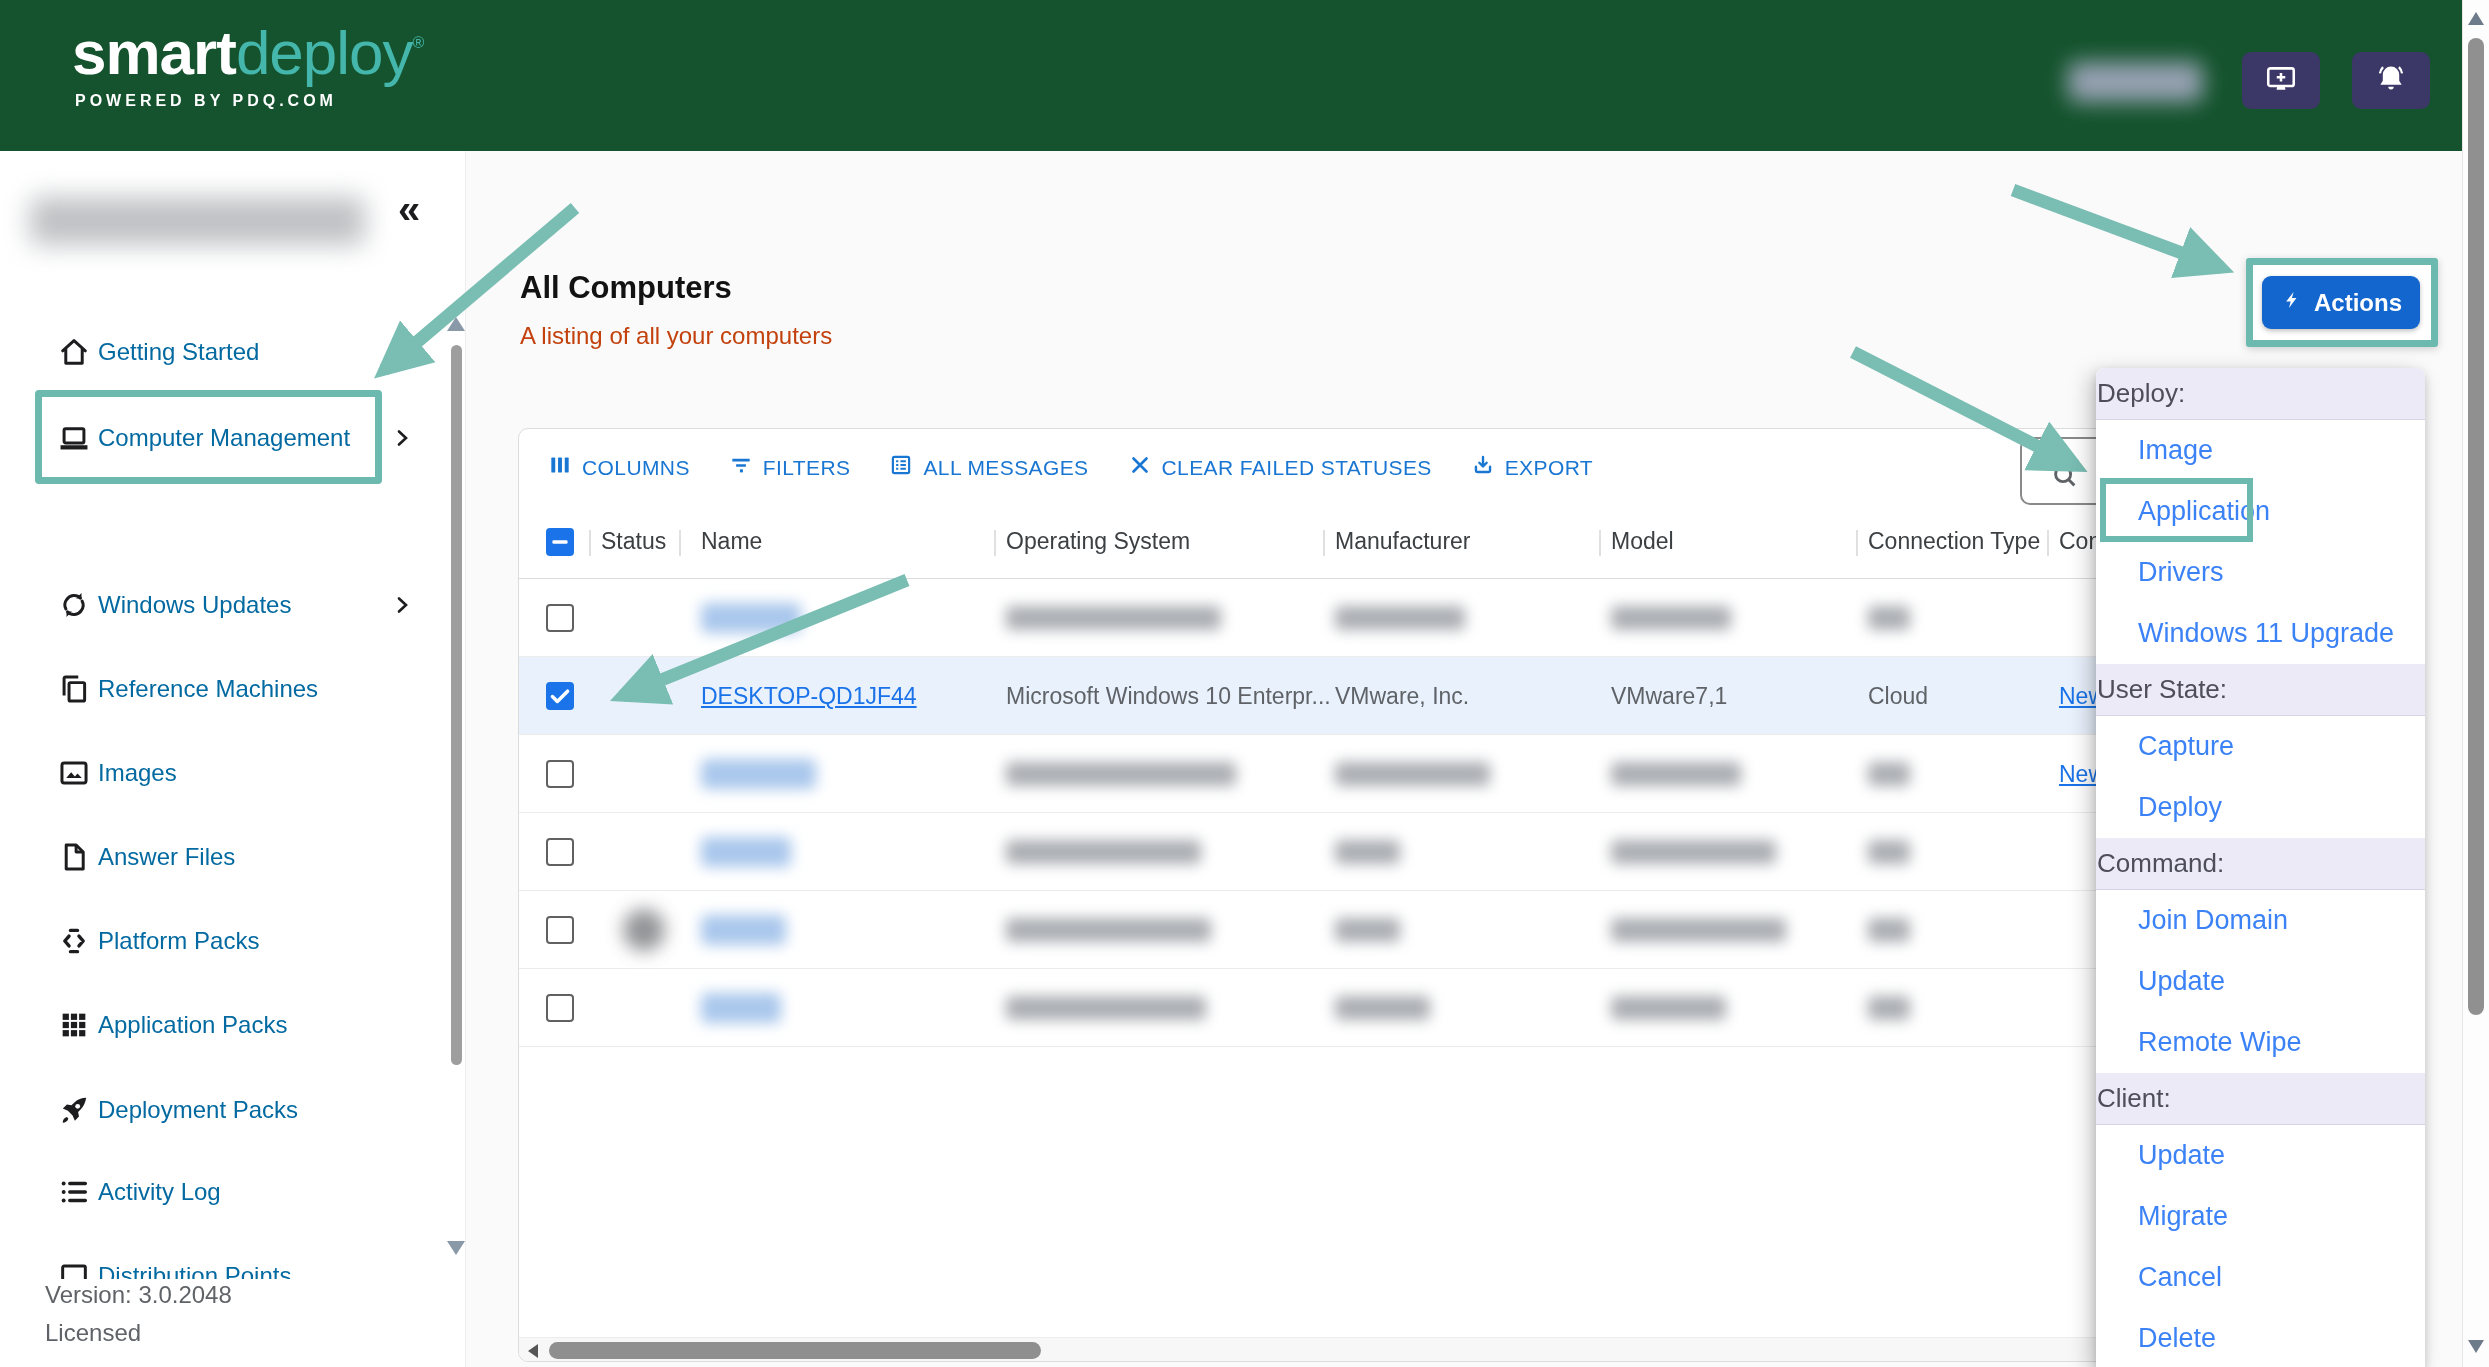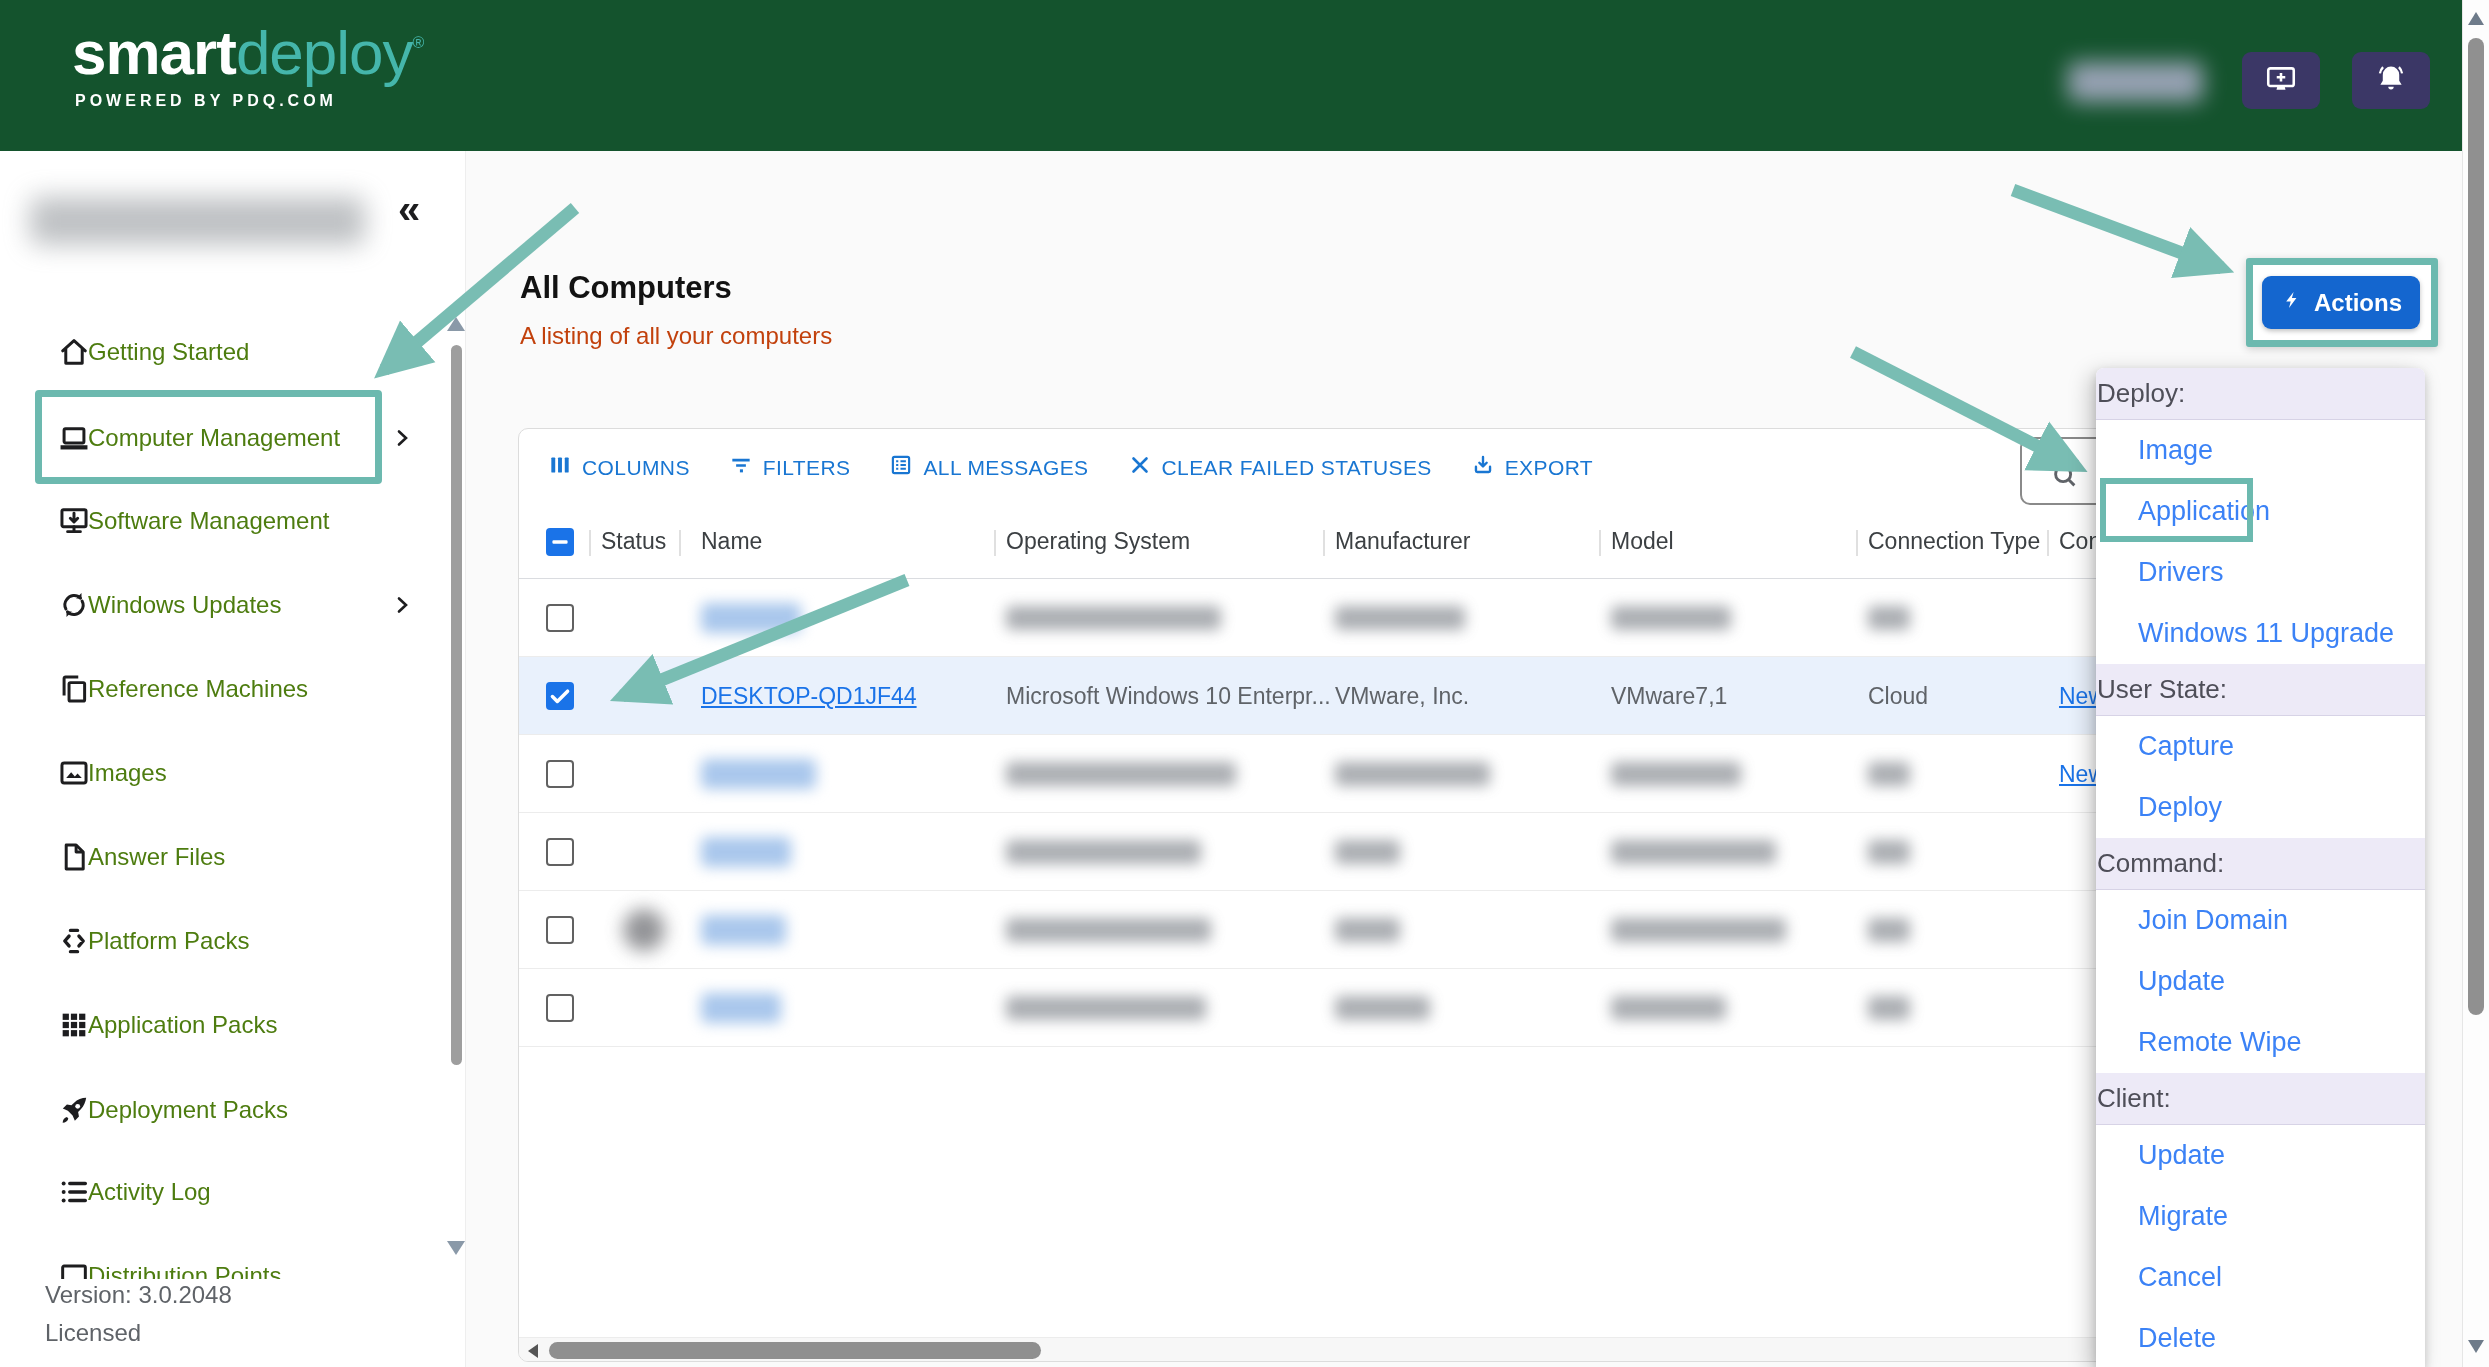--- a/index.html
+++ b/index.html
@@ -14,21 +14,21 @@
   .logo .reg{color:#45b6ab;font-size:16px;vertical-align:26px;}
   .tagline{position:absolute;left:75px;top:92px;color:#ffffff;font-size:16px;font-weight:bold;letter-spacing:4px;}
   .userblob{position:absolute;left:2068px;top:62px;width:135px;height:40px;background:#b9b6d6;border-radius:8px;filter:blur(11px);opacity:.8;}
   .hbtn{position:absolute;top:52px;width:78px;height:57px;background:#3b3766;border-radius:9px;display:flex;align-items:center;justify-content:center;}
   
   .sidebar{position:absolute;left:0;top:151px;width:465px;height:1216px;background:#ffffff;border-right:1px solid #eeeeee;z-index:2;}
   .stitleblob{position:absolute;left:30px;top:46px;width:335px;height:48px;background:#8a8f94;border-radius:8px;filter:blur(13px);opacity:.55;}
   .collapse{position:absolute;left:398px;top:38px;font-size:40px;font-weight:bold;color:#1d1d1f;line-height:1;}
   .sitem{position:absolute;left:0;width:448px;height:56px;}
   .sicon{position:absolute;left:57px;top:11px;width:34px;height:34px;}
-  .slabel{position:absolute;left:88px;top:14px;font-size:24px;color:#4d7c0f;text-align:center;}
+  .slabel{position:absolute;left:98px;top:14px;font-size:24px;color:#0369a1;text-align:center;}
   .schev{position:absolute;left:390px;top:16px;width:24px;height:24px;}
   .cmframe{position:absolute;left:35px;top:239px;width:347px;height:94px;border:7px solid #6cb9af;border-radius:4px;box-sizing:border-box;z-index:20;}
   .versionbox{position:absolute;left:0;top:1128px;width:448px;height:88px;background:#ffffff;z-index:5;}
   .vline{position:absolute;left:45px;font-size:24px;color:#5f6368;}
   .sscroll-thumb{position:absolute;left:451px;top:194px;width:11px;height:720px;background:#9e9e9e;border-radius:6px;}
   .tri{width:0;height:0;position:absolute;}
   .blcorner{position:absolute;left:-20px;top:1199px;width:50px;height:50px;background:#141414;border-radius:14px;}
   
   .ptitle{position:absolute;left:520px;top:270px;font-size:31px;font-weight:bold;color:#121212;}
   .psub{position:absolute;left:520px;top:322px;font-size:24px;color:#c2410c;}
@@ -125,29 +125,20 @@
           </svg>
       </span>
       <span class="slabel">Computer Management</span>
       <span class="schev">
         <svg width="24" height="24" viewBox="0 0 24 24" fill="none" stroke="#1d1d1f" stroke-width="2.6" stroke-linecap="round">
             <path d="M9 5.5 16 12l-7 6.5"></path>
           </svg>
       </span>
     </div>
 
-    <div class="sitem" style="top:342px">
-      <span class="sicon">
-        <svg width="34" height="34" viewBox="0 0 24 24" fill="none" stroke="#1d1d1f" stroke-width="2.1" stroke-linecap="round" stroke-linejoin="round">
-            <rect x="3.5" y="4" width="17" height="12" rx="1"></rect>
-            <path d="M12 6.5v6M9.4 10.1 12 12.7l2.6-2.6M12 16v3.3M7.5 19.5h9"></path>
-          </svg>
-      </span>
-      <span class="slabel">Software Management</span>
-    </div>
 
     <div class="sitem" style="top:426px">
       <span class="sicon">
         <svg width="34" height="34" viewBox="0 0 24 24" fill="none" stroke="#1d1d1f" stroke-width="2.1" stroke-linecap="round">
             <path d="M6.3 14.8a6.2 6.2 0 0 1 .5-6.6A6.2 6.2 0 0 1 16.6 7.2"></path>
             <path d="M17.7 9.2a6.2 6.2 0 0 1-.5 6.6A6.2 6.2 0 0 1 7.4 16.8"></path>
             <path d="M17.3 3.6v3.8h-3.8z" fill="#1d1d1f" stroke="none"></path>
             <path d="M6.7 20.4v-3.8h3.8z" fill="#1d1d1f" stroke="none"></path>
           </svg>
       </span>

